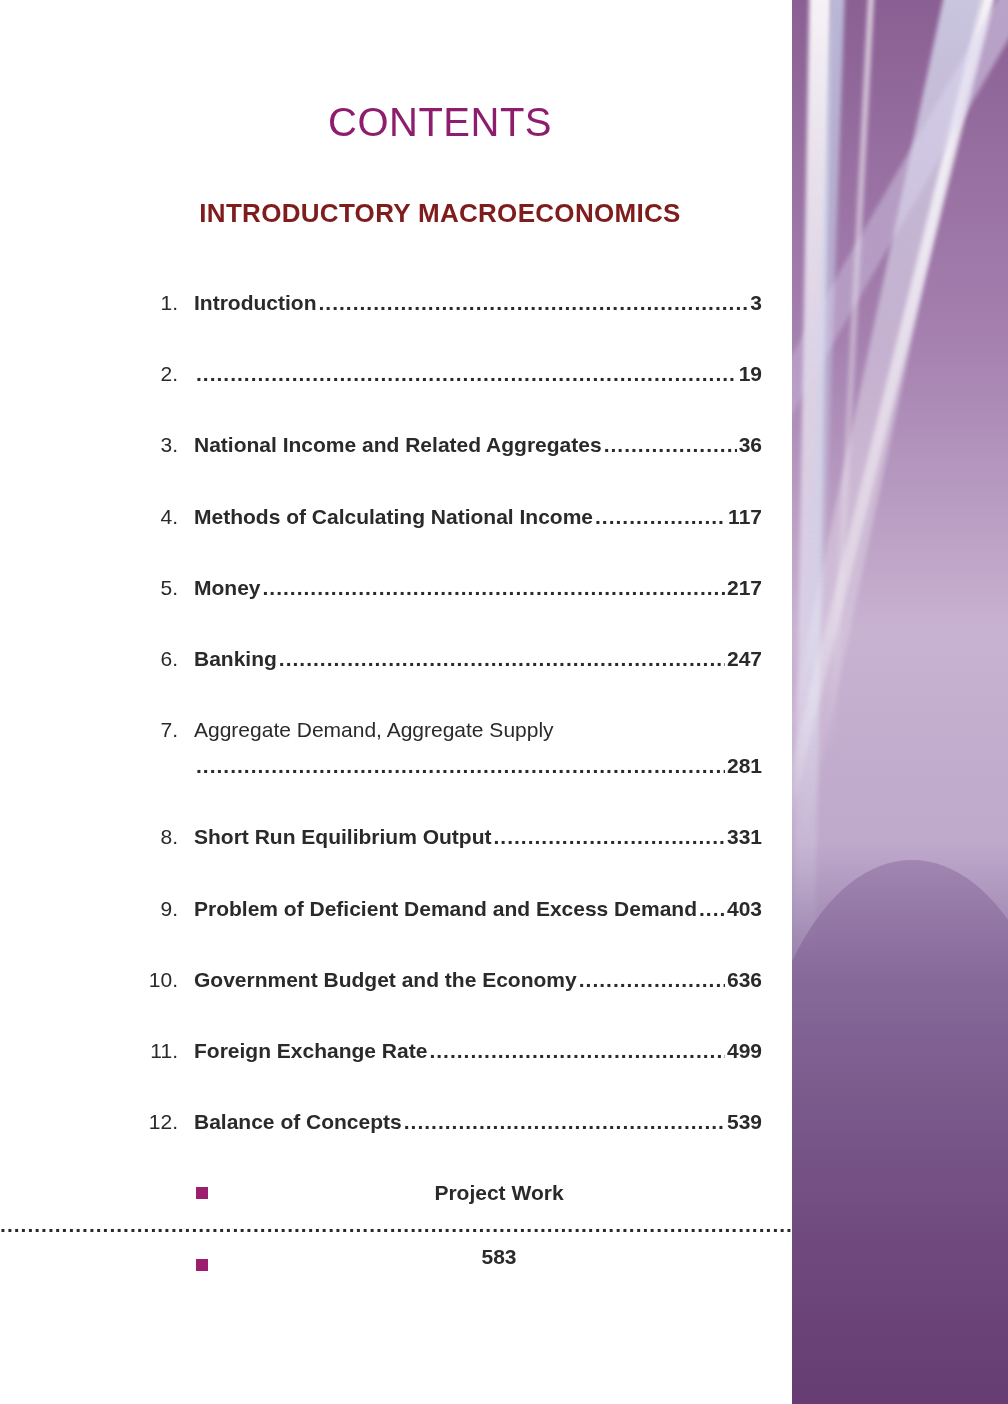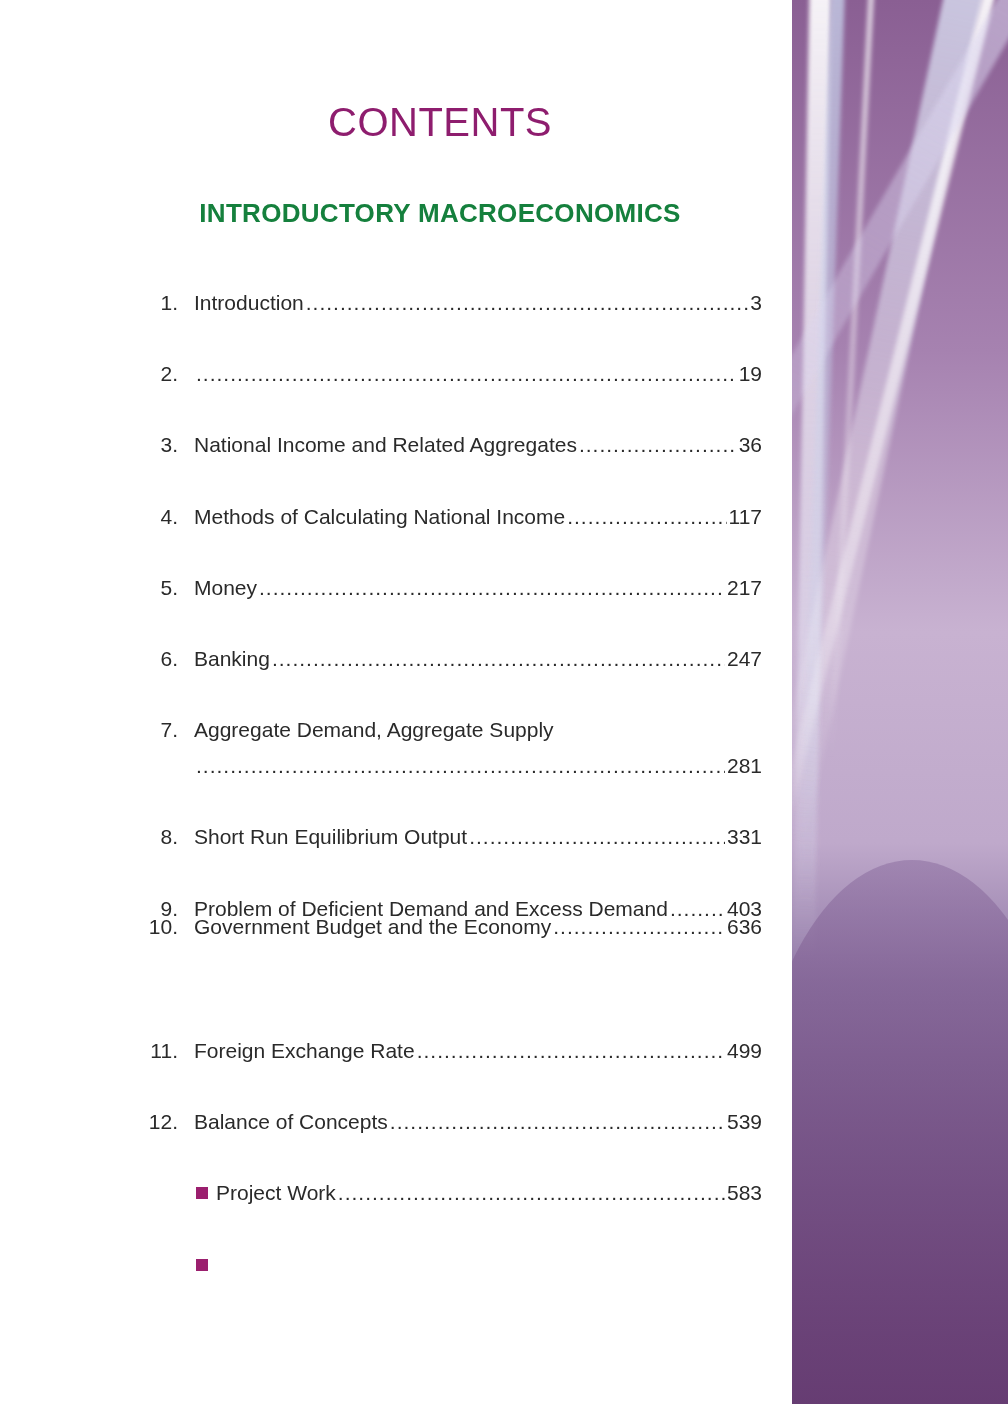--- a/index.html
+++ b/index.html
@@ -12,44 +12,44 @@
     position: absolute; left: 0; top: 0; width: 792px; height: 1040px;
     background: #ffffff;
   }
   .title {
     position: absolute; left: 0; width: 880px; top: 100px;
     text-align: center; font-size: 40px; color: #8e1d6e;
     letter-spacing: 0.5px;
   }
   .subtitle {
     position: absolute; left: 0; width: 880px; top: 198px;
-    text-align: center; font-size: 26px; font-weight: bold; color: #15803d;
+    text-align: center; font-size: 26px; font-weight: bold; color: #7f1d1d;
     letter-spacing: 0.3px;
   }
   .toc { position: absolute; left: 0; top: 0; width: 792px; }
   .row {
     position: absolute; left: 140px; width: 622px; height: 32px;
     font-size: 21px; color: #2a2a2a; line-height: 32px;
   }
   .num { position: absolute; right: 584px; text-align: right; white-space: nowrap; }
   .entry {
     position: absolute; left: 54px; right: 0;
-    display: flex; align-items: center; white-space: nowrap;
+    display: flex; align-items: center; white-space: nowrap; font-weight: bold;
   }
   .entry .label { flex: 0 0 auto; }
   .entry .dots {
     flex: 1 1 auto; overflow: hidden; margin: 0 2px;
     color: #2a2a2a; letter-spacing: 1px;
   }
   .entry .dots::before {
     content: "........................................................................................................................................................";
   }
   .entry .page-num { flex: 0 0 auto; }
   .line1 { position: absolute; left: 54px; white-space: nowrap; }
-  .bullet-row .entry { left: 76px; }
+  .bullet-row .entry { left: 96px; flex-direction: column; }
   .bullet {
     position: absolute; left: 56px; top: 10px; width: 12px; height: 12px;
     background: #9b1f6e;
   }
   .deco {
     position: absolute; left: 792px; top: 0; width: 216px; height: 1404px;
     overflow: hidden;
     background: linear-gradient(180deg, #8a5f93 0%, #a682b0 25%, #c8b2d1 45%, #bfa9cb 60%, #9079a6 70%, #7d6191 82%, #653a70 100%);
   }
   .ray { position: absolute; top: -40px; transform-origin: top center; filter: blur(2px); }
@@ -126,21 +126,21 @@
         </span>
     </div>
     <div class="row" style="top:893px">
       <span class="num">9.</span>
       <span class="entry">
           <span class="label">Problem of Deficient Demand and Excess Demand</span>
           <span class="dots"></span>
           <span class="page-num">403</span>
         </span>
     </div>
-    <div class="row" style="top:911px">
+    <div class="row" style="top:964px">
       <span class="num">10.</span>
       <span class="entry">
           <span class="label">Government Budget and the Economy</span>
           <span class="dots"></span>
           <span class="page-num">636</span>
         </span>
     </div>
     <div class="row" style="top:1035px">
       <span class="num">11.</span>
       <span class="entry">

